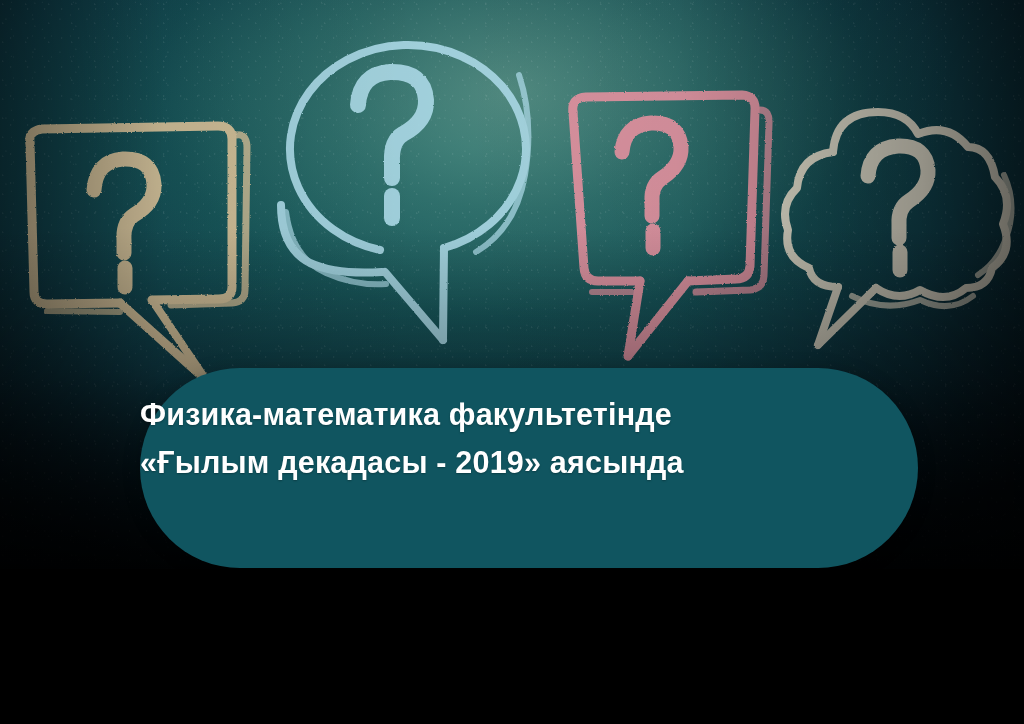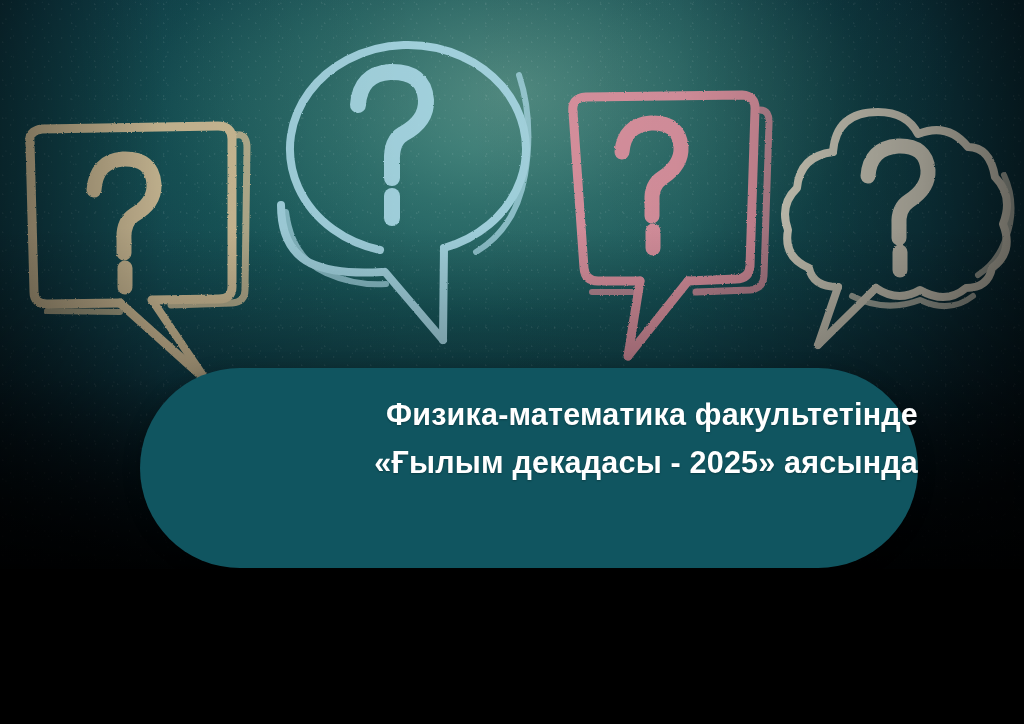--- a/index.html
+++ b/index.html
@@ -96,21 +96,21 @@
     height: 200px;
     background: #105560;
     border-radius: 100px;
     box-shadow: 0 2px 18px rgba(0,0,0,0.22);
   }
   .caption-lines {
     position: absolute;
     left: 0;
     right: 0;
     top: 22px;
-    text-align: right;
+    text-align: left;
   }
   .caption-line {
     color: #ffffff;
     font-family: "Liberation Sans", sans-serif;
     font-weight: bold;
     font-size: 30.5px;
     line-height: 48px;
     letter-spacing: 0.2px;
     white-space: nowrap;
     text-shadow: 0 1px 2px rgba(0,0,0,0.28);
@@ -283,19 +283,19 @@
         </g>
       </svg>
     </div>
 
     <div class="board-shade"></div>
   </div>
 
   <div class="caption-card">
     <div class="caption-lines">
       <div class="caption-line">Физика-математика факультетінде</div>
-      <div class="caption-line">«Ғылым декадасы - 2025» аясында</div>
+      <div class="caption-line">«Ғылым декадасы - 2019» аясында</div>
     </div>
   </div>
 
   <div class="letterbox-bottom"></div>
 
 </div>
 
 </body></html>

